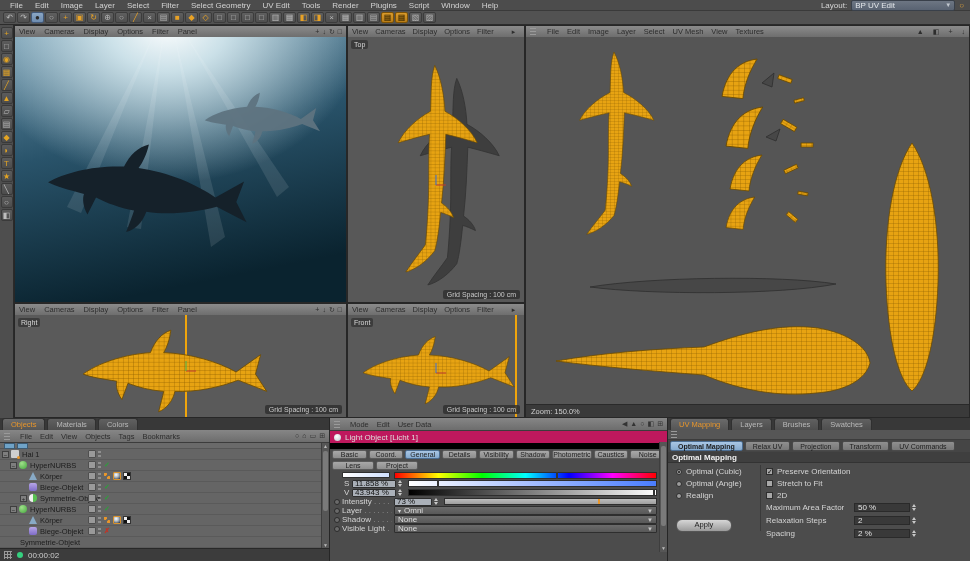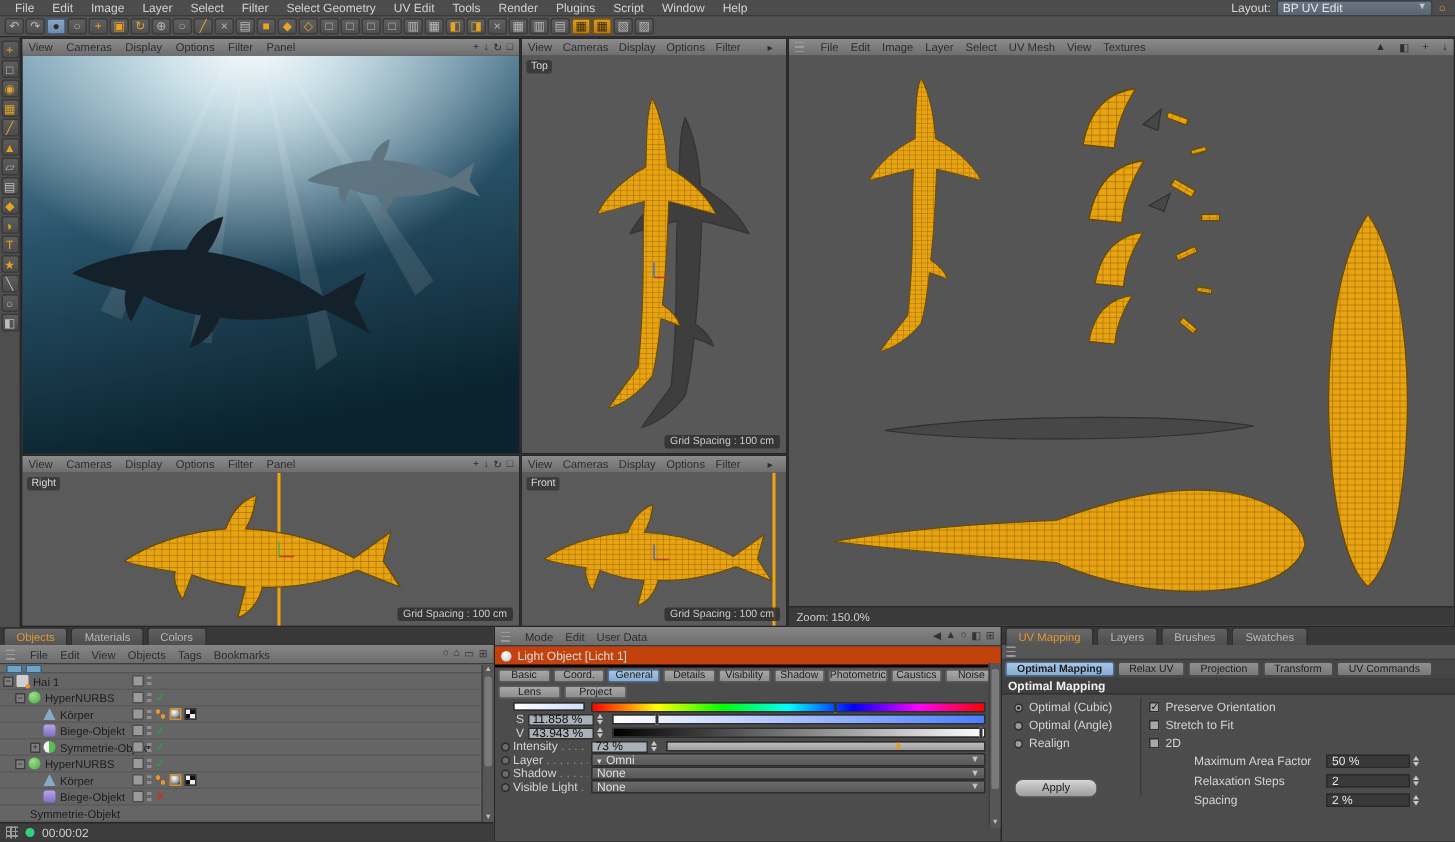--- a/index.html
+++ b/index.html
@@ -65,21 +65,21 @@
   .cliprow{height:5px;background:#6a6a6a;border-bottom:1px solid #555;display:flex;gap:2px;padding-left:4px;}
   .cliprow i{width:9px;height:4px;background:#6fa3c8;border:1px solid #3c5a72;display:block;}
   .timeline{position:absolute;left:0;bottom:0;width:100%;height:13px;background:#3c3c3c;border-top:1px solid #282828;display:flex;align-items:center;gap:5px;padding-left:4px;box-sizing:border-box;color:#cfcfcf;}
   .recdot{width:6px;height:6px;border-radius:50%;background:#35d07f;}
   .gridico{width:8px;height:8px;background:repeating-linear-gradient(#9a9a9a 0 1px,transparent 1px 3px),repeating-linear-gradient(90deg,#9a9a9a 0 1px,transparent 1px 3px);}
   .scroll{position:absolute;right:0;width:7px;background:#565656;border-left:1px solid #3e3e3e;}
   .scroll .thumb{position:absolute;left:1px;width:5px;background:#7a7a7a;border-radius:2px;}
   .scroll .sarr{position:absolute;left:0;width:7px;height:7px;color:#bbb;font-size:5px;line-height:7px;text-align:center;}
   
   .attributes{left:330px;top:418px;width:338px;height:143px;background:#4c4c4c;box-sizing:border-box;border-right:1px solid #262626;}
-  .objtitle{height:12px;display:flex;align-items:center;gap:4px;padding-left:4px;background:#c2410c;border-bottom:2px solid #000000;color:#dedede;}
+  .objtitle{height:12px;display:flex;align-items:center;gap:4px;padding-left:4px;background:#be185d;border-bottom:6px solid #000000;color:#dedede;}
   .bulb{width:7px;height:7px;border-radius:50%;background:radial-gradient(circle at 40% 35%,#ffffff,#cfd4da 70%,#8b9096);}
   .atabs{display:flex;gap:2px;padding:1px 2px;height:11px;box-sizing:border-box;}
   .atab{flex:1;background:linear-gradient(#a8a8a8,#8e8e8e);border:1px solid #5a5a5a;border-radius:2px;color:#1d1d1d;text-align:center;font-size:7px;line-height:8px;}
   .atab.actb{background:linear-gradient(#a9c6e4,#86abd0);border-color:#4c6d91;}
   .arow{position:relative;height:9px;display:flex;align-items:center;}
   .adot{position:absolute;left:4px;width:4px;height:4px;border:1px solid #2b2b2b;border-radius:50%;background:#6a6a6a;}
   .albl{position:absolute;left:12px;width:50px;color:#d4d4d4;white-space:nowrap;overflow:hidden;}
   .albl::after{content:" . . . . . . . . .";color:#9a9a9a;}
   .afield{position:absolute;height:8px;background:#aab0b8;border:1px solid #2e2e2e;color:#111;display:flex;align-items:center;padding:0 2px;box-sizing:border-box;border-radius:1px;}
   .spin{position:absolute;width:5px;height:8px;display:flex;flex-direction:column;justify-content:center;gap:1px;}
@@ -102,21 +102,21 @@
   .sechead{height:10px;background:#3f3f3f;color:#f0f0f0;font-weight:bold;display:flex;align-items:center;padding-left:4px;border-bottom:1px solid #333;}
   .uvbody{position:relative;height:86px;}
   .uvdivider{position:absolute;left:92px;top:2px;bottom:18px;width:1px;background:#3a3a3a;}
   .rrow{position:absolute;display:flex;align-items:center;gap:4px;color:#d4d4d4;}
   .rdot{width:6px;height:6px;border-radius:50%;background:#9c9c9c;border:1px solid #2e2e2e;box-sizing:border-box;position:relative;}
   .on > .rdot::after{content:"";position:absolute;left:1px;top:1px;width:2px;height:2px;border-radius:50%;background:#181818;}
   .crow{position:absolute;display:flex;align-items:center;gap:4px;color:#d4d4d4;}
   .crow .cbox{background:#a8a8a8;}
   .on > .cbox::after{content:"✓";}
   .ufield{position:absolute;display:flex;align-items:center;color:#d4d4d4;}
-  .ufield .ulbl{width:88px;margin-left:30px;}
+  .ufield .ulbl{width:88px;}
   .uval{width:56px;height:9px;background:#393939;border:1px solid #2a2a2a;color:#e2e2e2;display:flex;align-items:center;padding:0 3px;box-sizing:border-box;}
   .applybtn{position:absolute;left:8px;top:56px;width:54px;height:11px;border-radius:6px;background:linear-gradient(#d6d6d6,#9b9b9b);border:1px solid #555;color:#1c1c1c;text-align:center;line-height:10px;font-size:7.5px;}
 </style>
 </head>
 <body>
 
 <div id="app">
 
   <div class="abs menubar">
     <span><span class="mi">File</span><span class="mi">Edit</span><span class="mi">Image</span><span class="mi">Layer</span><span class="mi">Select</span><span class="mi">Filter</span><span class="mi">Select Geometry</span><span class="mi">UV Edit</span><span class="mi">Tools</span><span class="mi">Render</span><span class="mi">Plugins</span><span class="mi">Script</span><span class="mi">Window</span><span class="mi">Help</span></span>

